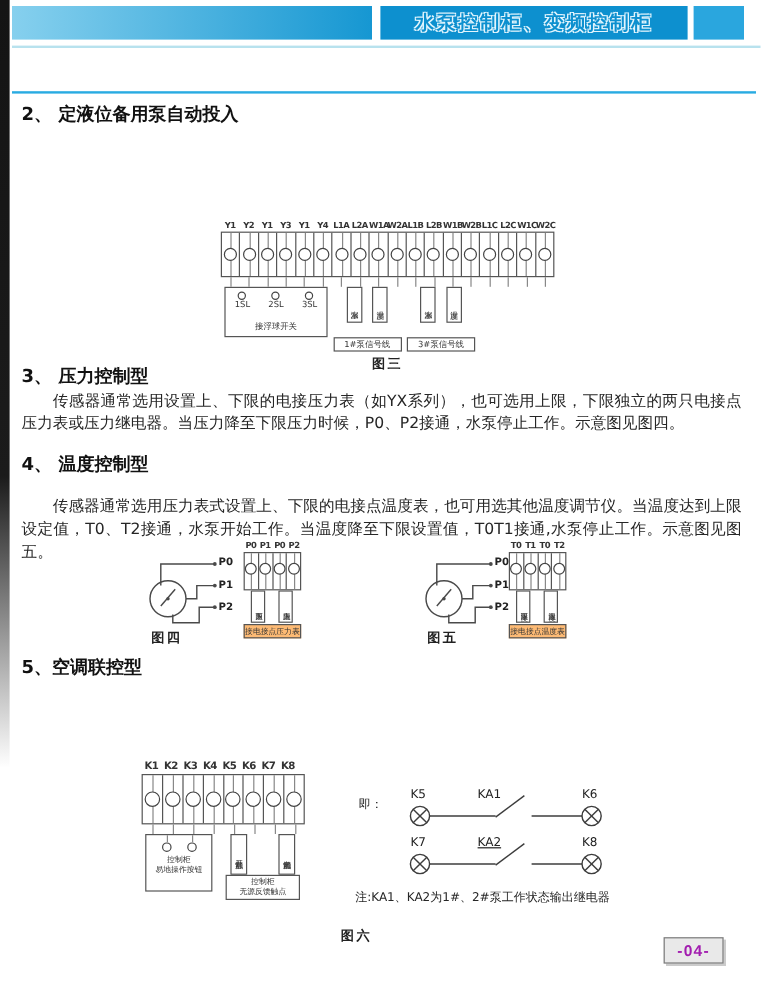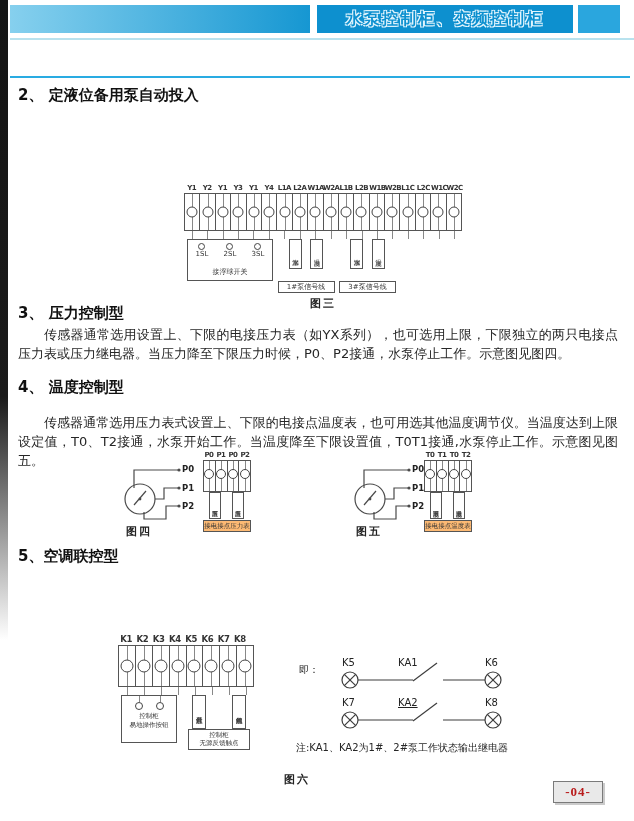--- a/index.html
+++ b/index.html
@@ -90,21 +90,21 @@
   .fig6-cap{position:absolute;left:254px;top:772px;margin-left:30px;}
   
   .relay{position:absolute;left:295px;top:648px;width:300px;height:90px;}
   .relay svg{position:absolute;left:0;top:0;}
   .rlab{position:absolute;font-size:10px;color:#222;white-space:nowrap;}
   .relay-note{position:absolute;left:296px;top:741px;font-size:10px;color:#262626;white-space:nowrap;}
   
   .pagenum{position:absolute;left:553px;top:781px;width:48px;height:20px;border:1.5px solid #7a7a7a;
         background:#e9e9e9;box-shadow:2px 2px 0 rgba(140,140,140,0.45);
         display:flex;align-items:center;justify-content:center;
-        font-family:Liberation Serif, serif;font-size:13px;font-weight:bold;color:#b91c1c;letter-spacing:1px;}
+        font-family:Liberation Sans, sans-serif;font-size:13px;font-weight:bold;color:#a21caf;letter-spacing:1px;}
 </style>
 </head>
 <body>
 
 <div class="page">
   <div class="scan-edge"></div>
 
   <div class="banner">
     <div class="banner-bar"></div>
     <div class="banner-box">

